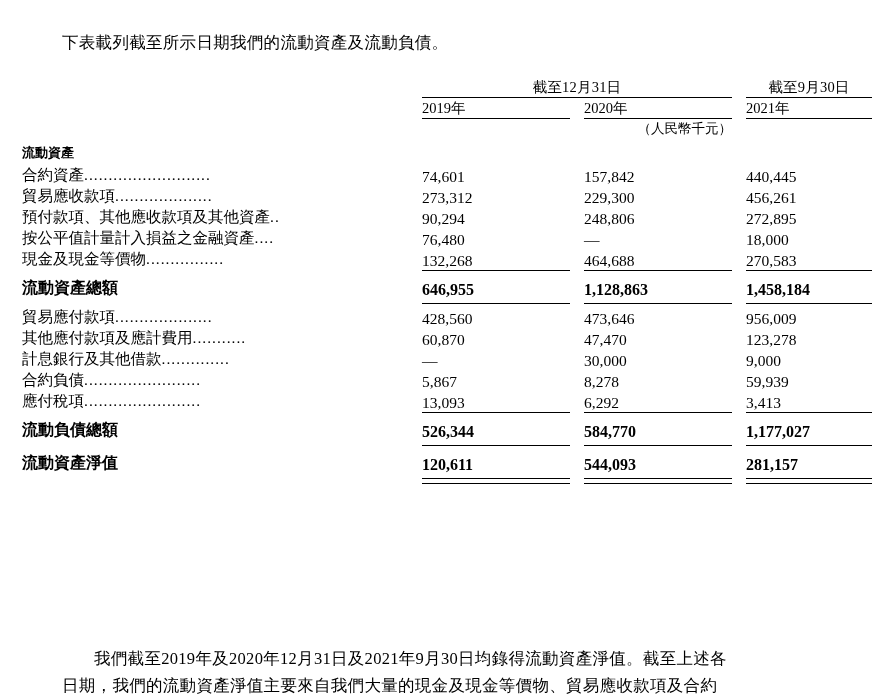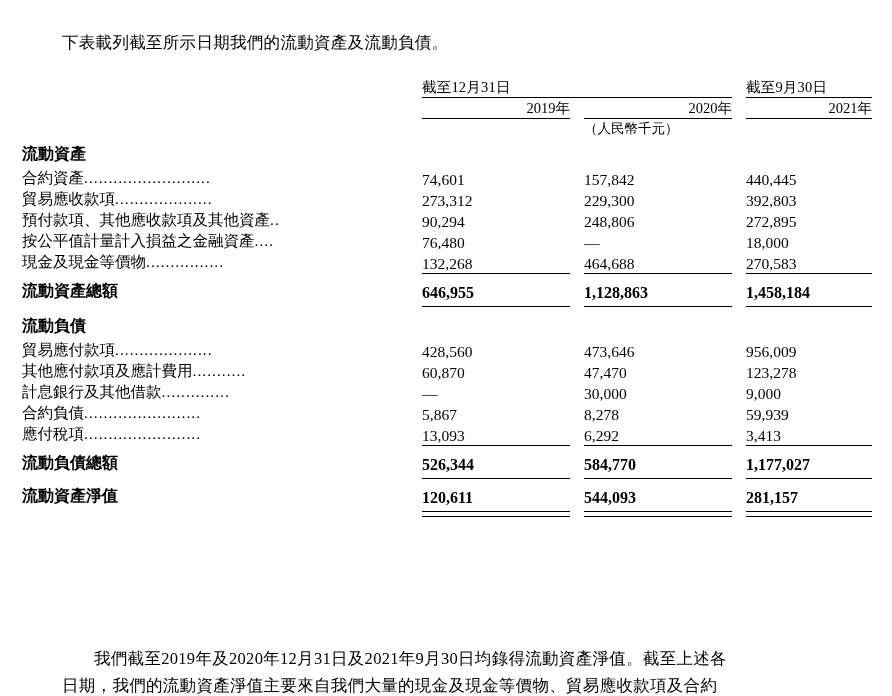--- a/index.html
+++ b/index.html
@@ -43,51 +43,52 @@
     font-weight: normal;
   }
   col.c-label { width: 400px; }
   col.c-v1 { width: 148px; }
   col.c-gap1 { width: 14px; }
   col.c-v2 { width: 148px; }
   col.c-gap2 { width: 14px; }
   col.c-v3 { width: 126px; }
 
   .hdr-group {
+    text-align: center;
     font-size: 14.5px;
     font-weight: bold;
     padding-bottom: 3px;
     letter-spacing: 0.2px;
   }
   .hdr-year {
-    text-align: right;
+    text-align: left;
     font-size: 14.5px;
     font-weight: bold;
     padding-top: 4px;
     padding-bottom: 5px;
   }
   .rule-top td {
     height: 1px;
     padding: 0;
   }
   .rule-line {
     border-top: 1px solid #000;
     height: 0;
     font-size: 0;
     line-height: 0;
   }
   .unit {
-    text-align: left;
+    text-align: right;
     font-size: 13.5px;
     padding-top: 4px;
     padding-bottom: 7px;
   }
   .section-title td {
     font-weight: bold;
-    font-size: 16px;
+    font-size: 13px;
     padding-top: 6px;
     padding-bottom: 3px;
     margin-top: 11px;
   }
   .item-label {
     font-size: 15.5px;
     padding-left: 18px;
     padding-top: 2px;
     padding-bottom: 2px;
     white-space: nowrap;
@@ -218,21 +219,21 @@
         <td class="num">157,842</td>
         <td></td>
         <td class="num">440,445</td>
       </tr>
       <tr>
         <td class="item-label"><span>貿易應收款項</span><span class="dots">....................</span></td>
         <td class="num">273,312</td>
         <td></td>
         <td class="num">229,300</td>
         <td></td>
-        <td class="num">392,803</td>
+        <td class="num">456,261</td>
       </tr>
       <tr>
         <td class="item-label"><span>預付款項、其他應收款項及其他資產</span><span class="dots">..</span></td>
         <td class="num">90,294</td>
         <td></td>
         <td class="num">248,806</td>
         <td></td>
         <td class="num">272,895</td>
       </tr>
       <tr>
@@ -269,28 +270,20 @@
       </tr>
       <tr class="sep-row">
         <td></td>
         <td class="line"></td>
         <td></td>
         <td class="line"></td>
         <td></td>
         <td class="line"></td>
       </tr>
 
-      <tr class="section-title">
-        <td>流動負債</td>
-        <td></td>
-          <td></td>
-          <td></td>
-          <td></td>
-          <td></td>
-      </tr>
       <tr>
         <td class="item-label"><span>貿易應付款項</span><span class="dots">....................</span></td>
         <td class="num">428,560</td>
         <td></td>
         <td class="num">473,646</td>
         <td></td>
         <td class="num">956,009</td>
       </tr>
       <tr>
         <td class="item-label"><span>其他應付款項及應計費用</span><span class="dots">...........</span></td>

